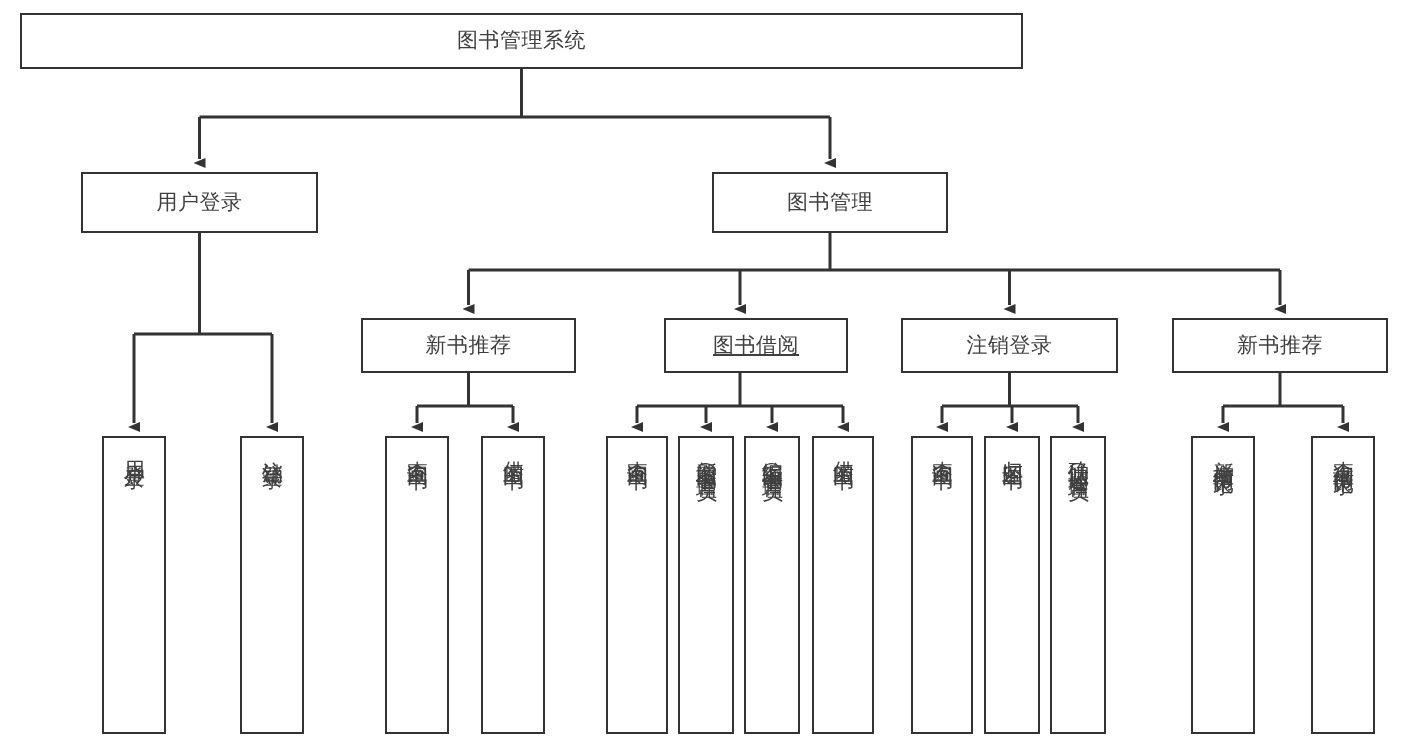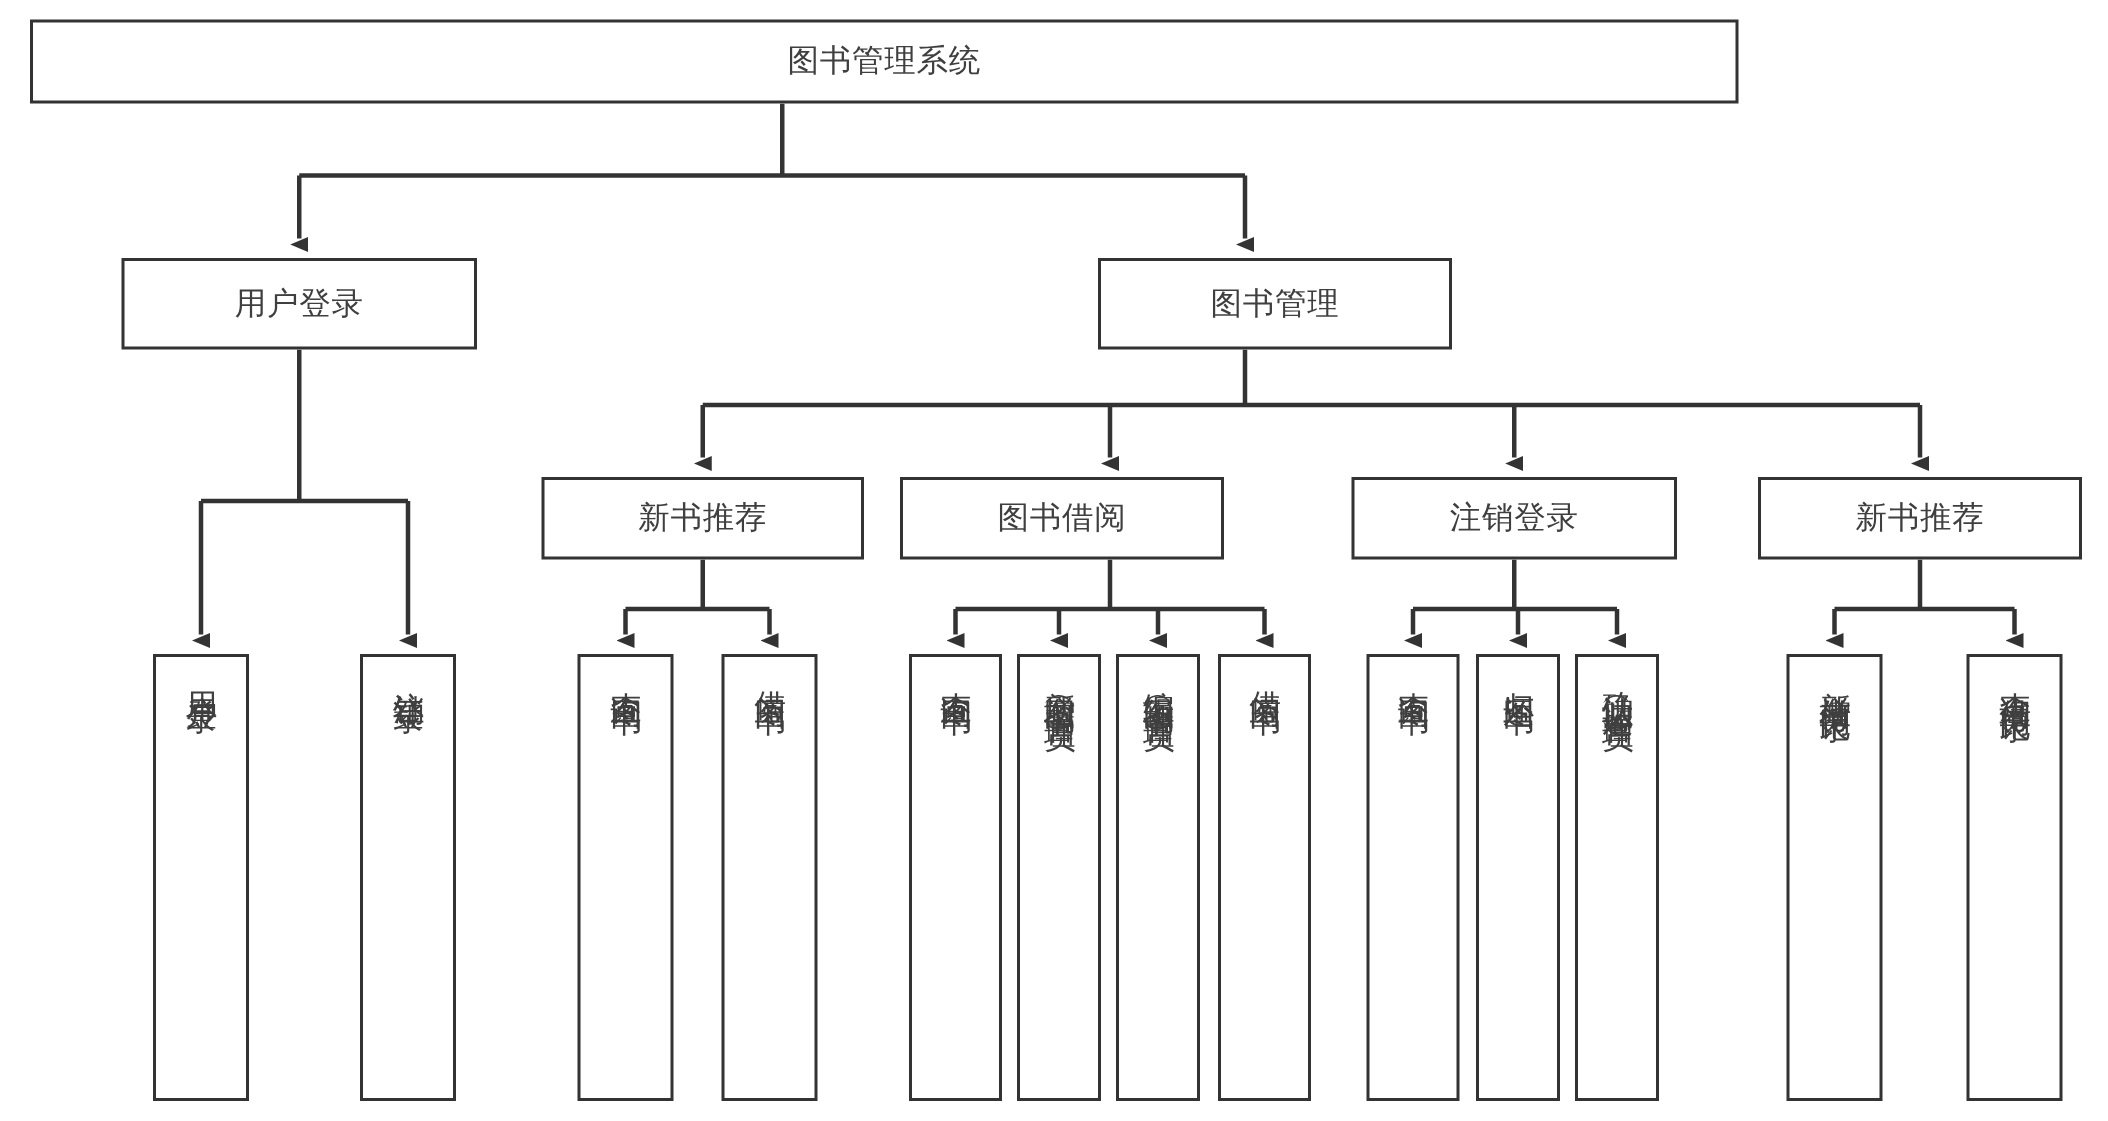--- a/index.html
+++ b/index.html
@@ -112,33 +112,33 @@
         <path d="M1012,406 L1012,423" marker-end="url(#arrowhead)"></path>
         <path d="M1078,406 L1078,423" marker-end="url(#arrowhead)"></path>
         <path d="M1280,373 L1280,406"></path>
         <path d="M1223,406 L1343,406"></path>
         <path d="M1223,406 L1223,423" marker-end="url(#arrowhead)"></path>
         <path d="M1343,406 L1343,423" marker-end="url(#arrowhead)"></path>
       </g>
   </svg>
 
   <div id="nodes-layer">
-      <div class="node horiz" style="left: 20px; top: 13px; width: 1139px; height: 56px;">
+      <div class="node horiz" style="left: 20px; top: 13px; width: 1003px; height: 56px;">
         <span class="node-label">图书管理系统</span>
       </div>
       <div class="node horiz" style="left: 81px; top: 172px; width: 237px; height: 61px;">
         <span class="node-label">用户登录</span>
       </div>
-      <div class="node horiz" style="left: 712px; top: 172px; width: 236px; height: 61px; margin-left: 20px;">
+      <div class="node horiz" style="left: 712px; top: 172px; width: 236px; height: 61px;">
         <span class="node-label">图书管理</span>
       </div>
       <div class="node horiz" style="left: 361px; top: 318px; width: 215px; height: 55px;">
         <span class="node-label">新书推荐</span>
       </div>
-      <div class="node horiz" style="left: 600px; top: 318px; width: 216px; height: 55px;">
+      <div class="node horiz" style="left: 664px; top: 318px; width: 184px; height: 55px; text-decoration: underline;">
         <span class="node-label">图书借阅</span>
       </div>
       <div class="node horiz" style="left: 901px; top: 318px; width: 217px; height: 55px;">
         <span class="node-label">注销登录</span>
       </div>
       <div class="node horiz" style="left: 1172px; top: 318px; width: 216px; height: 55px;">
         <span class="node-label">新书推荐</span>
       </div>
       <div class="node vert" style="left: 102px; top: 436px; width: 64px; height: 298px;">
         <span class="node-label">用户登录</span>

